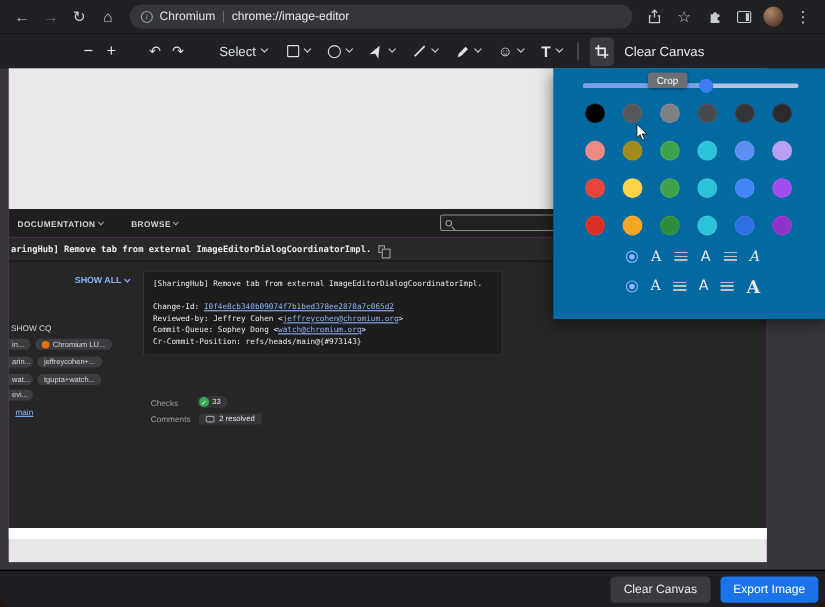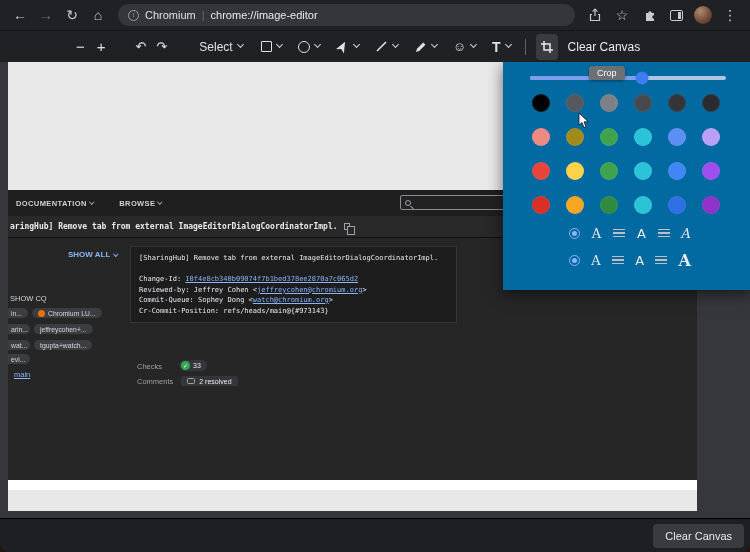--- a/index.html
+++ b/index.html
@@ -336,15 +336,16 @@
       </div>
     </div>
 
     <svg class="cursor" width="12" height="17" viewBox="0 0 12 17">
       <polygon points="1,1 1,13 4,10.5 6,15.5 8,14.7 6,9.8 10.2,9.8" fill="#fff" stroke="#000" stroke-width="0.7"></polygon>
     </svg>
   </div>
 
   <div class="footer">
     <button class="btn">Clear Canvas</button>
+    <button class="btn primary">Export Image</button>
   </div>
 
 </div>
 
 </body></html>

